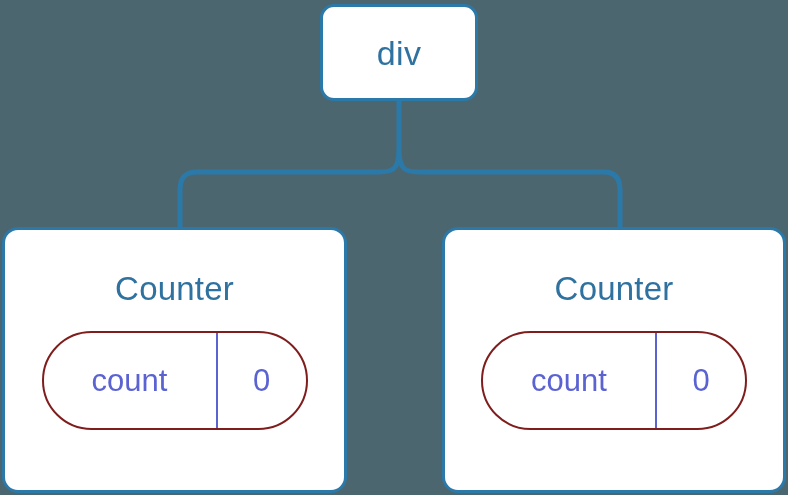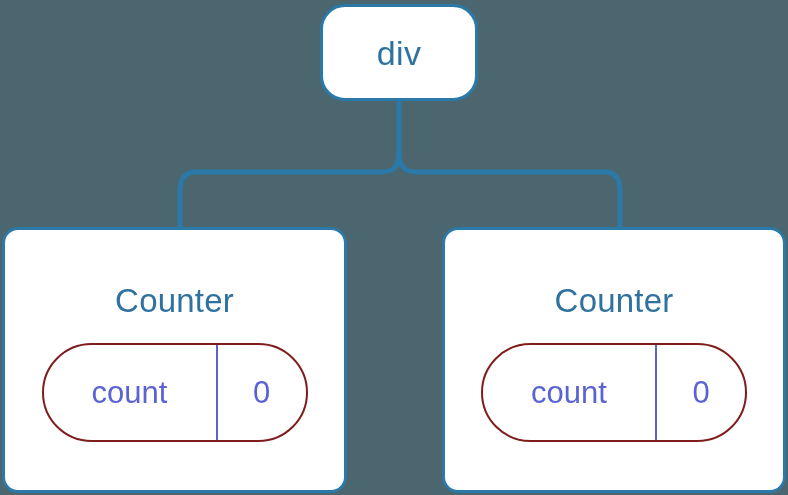--- a/index.html
+++ b/index.html
@@ -36,36 +36,35 @@
     z-index: 2;
   }
   .node-root {
     left: 320px;
     top: 4px;
     width: 158px;
     height: 97px;
     display: flex;
     align-items: center;
     justify-content: center;
-    border-radius: 25px;
   }
   .node-root .node-title {
     font-size: 34px;
     color: #2f72a0;
     letter-spacing: 0.3px;
     line-height: 1;
   }
   .node-child {
     top: 227px;
     height: 266px;
     border-radius: 16px;
     display: flex;
     flex-direction: column;
     align-items: center;
-    padding-top: 54px;
+    padding-top: 42px;
     box-sizing: border-box;
   }
   .node-child-left {
     left: 2px;
     width: 345px;
   }
   .node-child-right {
     left: 442px;
     width: 344px;
   }

